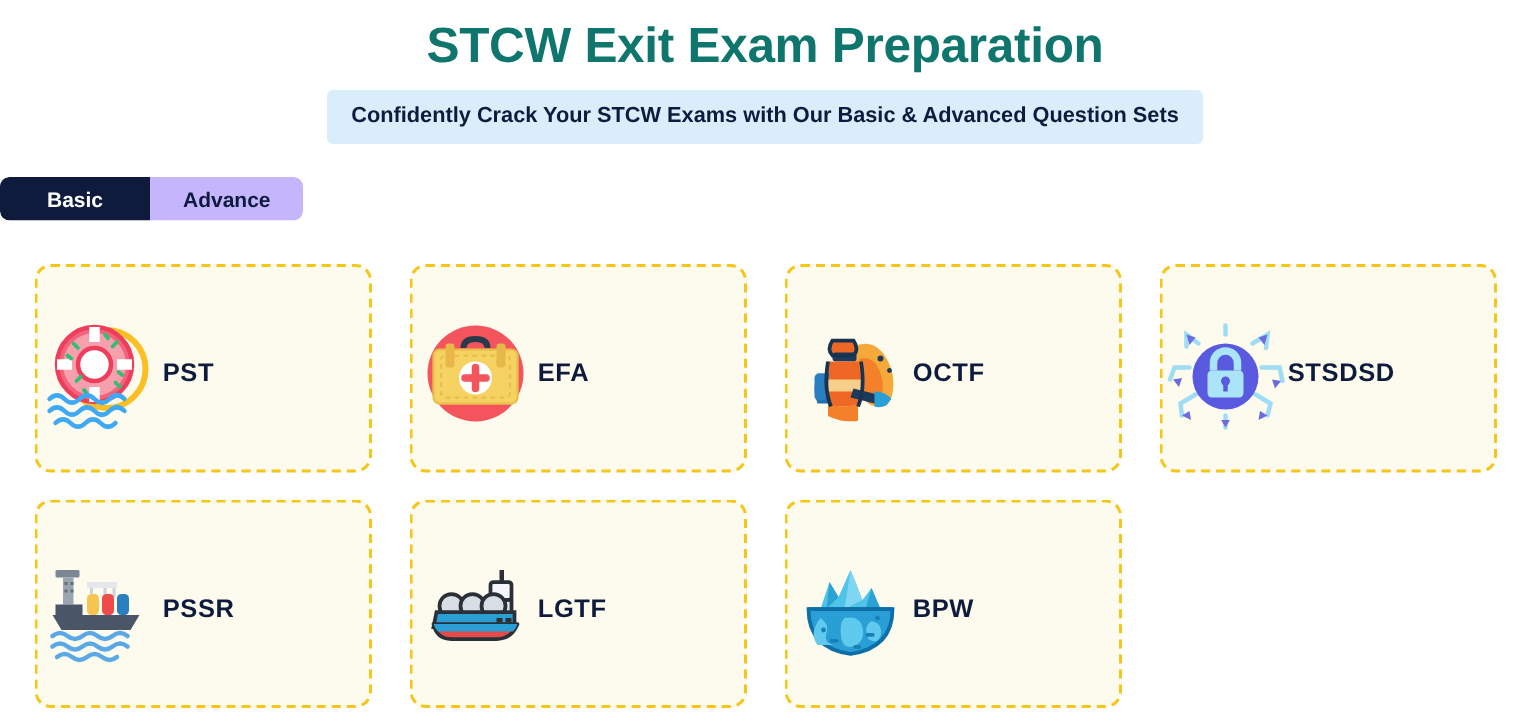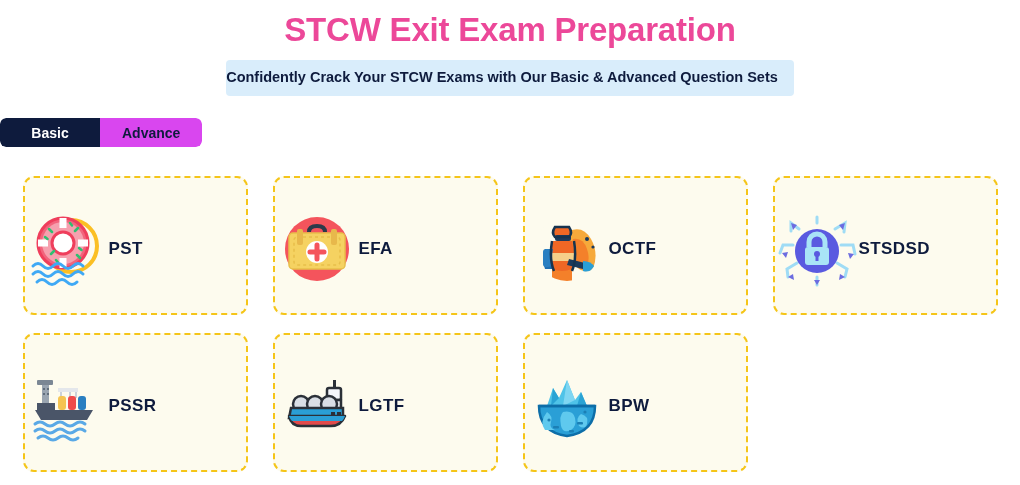--- a/index.html
+++ b/index.html
@@ -17,38 +17,38 @@
     position: relative;
     width: 1020px;
     height: 485px;
   }
 
   
   .page-title {
     text-align: center;
     font-size: 33px;
     font-weight: bold;
-    color: #ec4899;
+    color: #0f766e;
     letter-spacing: -0.2px;
     margin: 0;
     padding-top: 9px;
     line-height: 42px;
   }
   .subtitle-wrap {
     display: flex;
     justify-content: center;
     margin-top: 9px;
   }
   .subtitle-banner {
     background: #d9edfb;
     color: #0e1b3d;
     font-size: 14.5px;
     font-weight: bold;
     border-radius: 4px;
-    padding: 9px 16px 10px 0;
+    padding: 9px 16px 10px 16px;
     line-height: 17px;
     white-space: nowrap;
   }
 
   
   .toggle-wrap {
     display: flex;
     justify-content: flex-start;
     margin-top: 22px;
   }
@@ -69,21 +69,21 @@
     padding: 0 22px;
     font-family: "Liberation Sans", sans-serif;
   }
   .toggle-btn.active {
     background: #0e1b3d;
     color: #ffffff;
     border-radius: 6px 0 0 6px;
     min-width: 100px;
   }
   .toggle-btn.inactive {
-    background: #d946ef;
+    background: #c4b5fd;
     color: #0e1b3d;
     border-radius: 0 6px 6px 0;
     min-width: 100px;
   }
 
   
   .grid {
     display: grid;
     grid-template-columns: repeat(4, 225px);
     column-gap: 25px;

